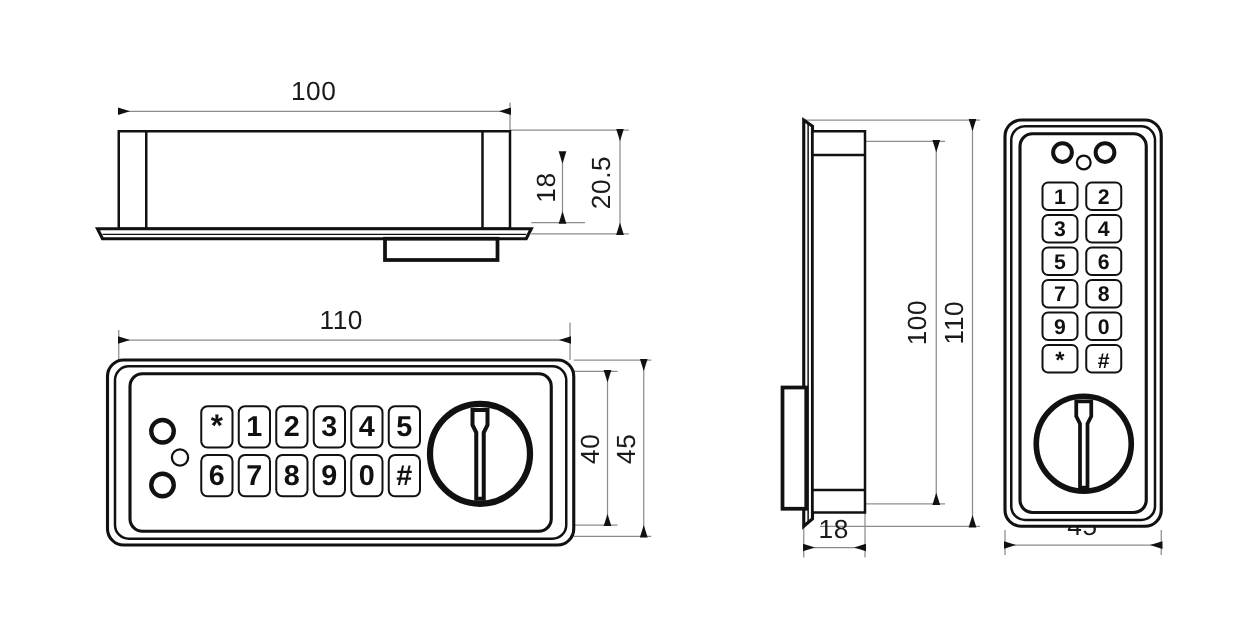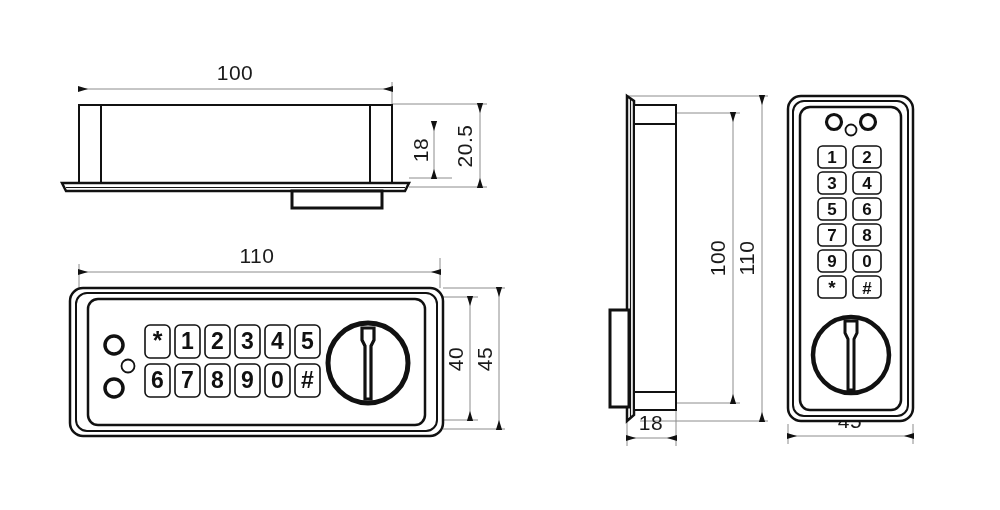--- a/index.html
+++ b/index.html
@@ -2,21 +2,21 @@
 <html><head>
 <meta charset="utf-8">
 <title>Keypad Lock Technical Drawing</title>
 <style>
   html,body{margin:0;padding:0;background:#ffffff;}
   body{
     width:1000px;height:510px;
     font-family:"Liberation Sans","DejaVu Sans",sans-serif;
     overflow:hidden;position:relative;
   }
-  #sheet{position:absolute;left:0;top:0;width:872px;height:510px;background:#fff;}
+  #sheet{position:absolute;left:16px;top:0;width:872px;height:510px;background:#fff;}
   svg{display:block;}
   .dimtxt{
     font-family:"Liberation Sans","DejaVu Sans",sans-serif;
     font-size:21px;fill:#1a1a1a;letter-spacing:0.5px;
   }
   .keytxt{
     font-family:"Liberation Sans","DejaVu Sans",sans-serif;
     font-weight:bold;fill:#101010;
   }
 </style>

